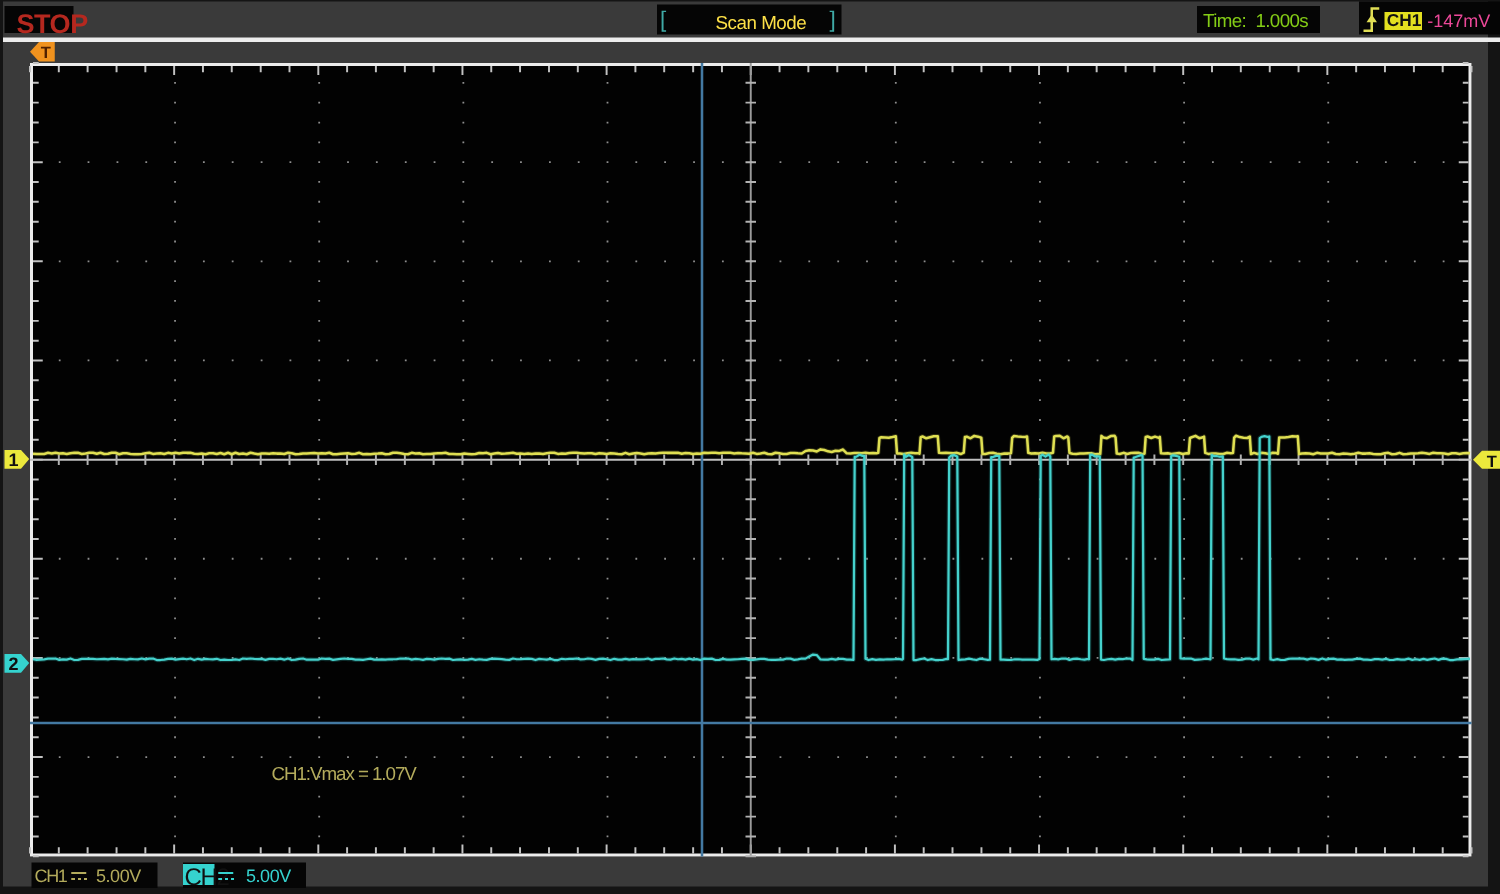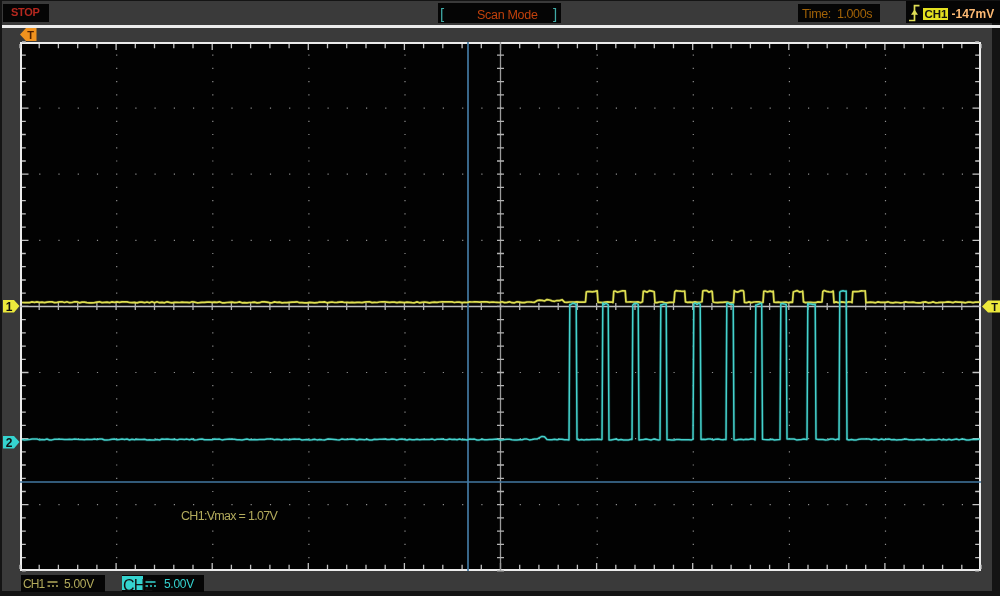--- a/index.html
+++ b/index.html
@@ -5,38 +5,38 @@
   html,body { width:1000px; height:596px; background:#141414; overflow:hidden;
     font-family:"Liberation Sans", sans-serif; }
   .bezel { position:absolute; left:2px; top:1px; width:990px; height:590px; background:#3a3a3a; }
   .abs { position:absolute; }
   .blk { position:absolute; background:#050505; }
 </style></head>
 <body>
 <div class="bezel"></div>
 
 <div class="blk" style="left:3px;top:4px;width:46px;height:18px;"></div>
-<div class="abs" style="left:11px;top:5.5px;font-size:11px;font-weight:bold;color:#b5281f;letter-spacing:-0.3px;">STOP</div>
+<div class="abs" style="left:11px;top:5.5px;font-size:18px;font-weight:bold;color:#b5281f;letter-spacing:-0.3px;">STOP</div>
 
 <div class="blk" style="left:438px;top:3px;width:123px;height:20px;"></div>
 <div class="abs" style="left:440px;top:5px;font-size:15px;color:#3fa9a5;">[</div>
 <div class="abs" style="left:553px;top:5px;font-size:15px;color:#3fa9a5;">]</div>
-<div class="abs" style="left:477px;top:7.5px;font-size:12.5px;letter-spacing:-0.3px;color:#c2410c;">Scan Mode</div>
+<div class="abs" style="left:477px;top:7.5px;font-size:12.5px;letter-spacing:-0.3px;color:#fde047;">Scan Mode</div>
 
 <div class="blk" style="left:798px;top:4px;width:82px;height:18px;"></div>
-<div class="abs" style="left:802px;top:6.5px;font-size:12.5px;letter-spacing:-0.4px;color:#a16207;">Time:&nbsp; 1.000s</div>
+<div class="abs" style="left:802px;top:6.5px;font-size:12.5px;letter-spacing:-0.4px;color:#84cc16;">Time:&nbsp; 1.000s</div>
 
 <div class="blk" style="left:906px;top:1px;width:94px;height:22px;"></div>
 <svg class="abs" style="left:906px;top:1px;" width="20" height="22" viewBox="0 0 20 22">
   <path d="M3 19.5 H8.5 V4.7 H13.5" stroke="#e0de55" stroke-width="1.7" fill="none"></path>
   <polygon points="8.5,8.6 5.0,13.8 12.0,13.8" fill="#e0de55"></polygon>
 </svg>
 <div class="abs" style="left:923px;top:7.5px;width:24.5px;height:12.5px;background:#e3e020;"></div>
 <div class="abs" style="left:924.5px;top:7.5px;font-size:11.5px;font-weight:bold;color:#111;">CH1</div>
-<div class="abs" style="left:951.5px;top:6.5px;font-size:12px;color:#fdba74;font-weight:bold;">-147mV</div>
+<div class="abs" style="left:951.5px;top:6.5px;font-size:12px;color:#ec4899;">-147mV</div>
 
 <div class="abs" style="left:2px;top:25px;width:998px;height:2.5px;background:#ececec;"></div>
 
 <div class="abs" style="left:20px;top:42px;width:961px;height:529px;background:#020202;border:2px solid #ececec;"></div>
 <svg class="abs" style="left:0;top:0;" width="1000" height="596" viewBox="0 0 1000 596">
 <path d="M116.1 55.2h1.2 M116.1 68.4h1.2 M116.1 81.7h1.2 M116.1 94.9h1.2 M116.1 108.1h1.2 M116.1 121.3h1.2 M116.1 134.5h1.2 M116.1 147.8h1.2 M116.1 161.0h1.2 M116.1 174.2h1.2 M116.1 187.4h1.2 M116.1 200.6h1.2 M116.1 213.9h1.2 M116.1 227.1h1.2 M116.1 240.3h1.2 M116.1 253.5h1.2 M116.1 266.7h1.2 M116.1 280.0h1.2 M116.1 293.2h1.2 M116.1 306.4h1.2 M116.1 319.6h1.2 M116.1 332.8h1.2 M116.1 346.1h1.2 M116.1 359.3h1.2 M116.1 372.5h1.2 M116.1 385.7h1.2 M116.1 398.9h1.2 M116.1 412.2h1.2 M116.1 425.4h1.2 M116.1 438.6h1.2 M116.1 451.8h1.2 M116.1 465.0h1.2 M116.1 478.3h1.2 M116.1 491.5h1.2 M116.1 504.7h1.2 M116.1 517.9h1.2 M116.1 531.1h1.2 M116.1 544.4h1.2 M116.1 557.6h1.2 M212.2 55.2h1.2 M212.2 68.4h1.2 M212.2 81.7h1.2 M212.2 94.9h1.2 M212.2 108.1h1.2 M212.2 121.3h1.2 M212.2 134.5h1.2 M212.2 147.8h1.2 M212.2 161.0h1.2 M212.2 174.2h1.2 M212.2 187.4h1.2 M212.2 200.6h1.2 M212.2 213.9h1.2 M212.2 227.1h1.2 M212.2 240.3h1.2 M212.2 253.5h1.2 M212.2 266.7h1.2 M212.2 280.0h1.2 M212.2 293.2h1.2 M212.2 306.4h1.2 M212.2 319.6h1.2 M212.2 332.8h1.2 M212.2 346.1h1.2 M212.2 359.3h1.2 M212.2 372.5h1.2 M212.2 385.7h1.2 M212.2 398.9h1.2 M212.2 412.2h1.2 M212.2 425.4h1.2 M212.2 438.6h1.2 M212.2 451.8h1.2 M212.2 465.0h1.2 M212.2 478.3h1.2 M212.2 491.5h1.2 M212.2 504.7h1.2 M212.2 517.9h1.2 M212.2 531.1h1.2 M212.2 544.4h1.2 M212.2 557.6h1.2 M308.3 55.2h1.2 M308.3 68.4h1.2 M308.3 81.7h1.2 M308.3 94.9h1.2 M308.3 108.1h1.2 M308.3 121.3h1.2 M308.3 134.5h1.2 M308.3 147.8h1.2 M308.3 161.0h1.2 M308.3 174.2h1.2 M308.3 187.4h1.2 M308.3 200.6h1.2 M308.3 213.9h1.2 M308.3 227.1h1.2 M308.3 240.3h1.2 M308.3 253.5h1.2 M308.3 266.7h1.2 M308.3 280.0h1.2 M308.3 293.2h1.2 M308.3 306.4h1.2 M308.3 319.6h1.2 M308.3 332.8h1.2 M308.3 346.1h1.2 M308.3 359.3h1.2 M308.3 372.5h1.2 M308.3 385.7h1.2 M308.3 398.9h1.2 M308.3 412.2h1.2 M308.3 425.4h1.2 M308.3 438.6h1.2 M308.3 451.8h1.2 M308.3 465.0h1.2 M308.3 478.3h1.2 M308.3 491.5h1.2 M308.3 504.7h1.2 M308.3 517.9h1.2 M308.3 531.1h1.2 M308.3 544.4h1.2 M308.3 557.6h1.2 M404.4 55.2h1.2 M404.4 68.4h1.2 M404.4 81.7h1.2 M404.4 94.9h1.2 M404.4 108.1h1.2 M404.4 121.3h1.2 M404.4 134.5h1.2 M404.4 147.8h1.2 M404.4 161.0h1.2 M404.4 174.2h1.2 M404.4 187.4h1.2 M404.4 200.6h1.2 M404.4 213.9h1.2 M404.4 227.1h1.2 M404.4 240.3h1.2 M404.4 253.5h1.2 M404.4 266.7h1.2 M404.4 280.0h1.2 M404.4 293.2h1.2 M404.4 306.4h1.2 M404.4 319.6h1.2 M404.4 332.8h1.2 M404.4 346.1h1.2 M404.4 359.3h1.2 M404.4 372.5h1.2 M404.4 385.7h1.2 M404.4 398.9h1.2 M404.4 412.2h1.2 M404.4 425.4h1.2 M404.4 438.6h1.2 M404.4 451.8h1.2 M404.4 465.0h1.2 M404.4 478.3h1.2 M404.4 491.5h1.2 M404.4 504.7h1.2 M404.4 517.9h1.2 M404.4 531.1h1.2 M404.4 544.4h1.2 M404.4 557.6h1.2 M596.6 55.2h1.2 M596.6 68.4h1.2 M596.6 81.7h1.2 M596.6 94.9h1.2 M596.6 108.1h1.2 M596.6 121.3h1.2 M596.6 134.5h1.2 M596.6 147.8h1.2 M596.6 161.0h1.2 M596.6 174.2h1.2 M596.6 187.4h1.2 M596.6 200.6h1.2 M596.6 213.9h1.2 M596.6 227.1h1.2 M596.6 240.3h1.2 M596.6 253.5h1.2 M596.6 266.7h1.2 M596.6 280.0h1.2 M596.6 293.2h1.2 M596.6 306.4h1.2 M596.6 319.6h1.2 M596.6 332.8h1.2 M596.6 346.1h1.2 M596.6 359.3h1.2 M596.6 372.5h1.2 M596.6 385.7h1.2 M596.6 398.9h1.2 M596.6 412.2h1.2 M596.6 425.4h1.2 M596.6 438.6h1.2 M596.6 451.8h1.2 M596.6 465.0h1.2 M596.6 478.3h1.2 M596.6 491.5h1.2 M596.6 504.7h1.2 M596.6 517.9h1.2 M596.6 531.1h1.2 M596.6 544.4h1.2 M596.6 557.6h1.2 M692.7 55.2h1.2 M692.7 68.4h1.2 M692.7 81.7h1.2 M692.7 94.9h1.2 M692.7 108.1h1.2 M692.7 121.3h1.2 M692.7 134.5h1.2 M692.7 147.8h1.2 M692.7 161.0h1.2 M692.7 174.2h1.2 M692.7 187.4h1.2 M692.7 200.6h1.2 M692.7 213.9h1.2 M692.7 227.1h1.2 M692.7 240.3h1.2 M692.7 253.5h1.2 M692.7 266.7h1.2 M692.7 280.0h1.2 M692.7 293.2h1.2 M692.7 306.4h1.2 M692.7 319.6h1.2 M692.7 332.8h1.2 M692.7 346.1h1.2 M692.7 359.3h1.2 M692.7 372.5h1.2 M692.7 385.7h1.2 M692.7 398.9h1.2 M692.7 412.2h1.2 M692.7 425.4h1.2 M692.7 438.6h1.2 M692.7 451.8h1.2 M692.7 465.0h1.2 M692.7 478.3h1.2 M692.7 491.5h1.2 M692.7 504.7h1.2 M692.7 517.9h1.2 M692.7 531.1h1.2 M692.7 544.4h1.2 M692.7 557.6h1.2 M788.8 55.2h1.2 M788.8 68.4h1.2 M788.8 81.7h1.2 M788.8 94.9h1.2 M788.8 108.1h1.2 M788.8 121.3h1.2 M788.8 134.5h1.2 M788.8 147.8h1.2 M788.8 161.0h1.2 M788.8 174.2h1.2 M788.8 187.4h1.2 M788.8 200.6h1.2 M788.8 213.9h1.2 M788.8 227.1h1.2 M788.8 240.3h1.2 M788.8 253.5h1.2 M788.8 266.7h1.2 M788.8 280.0h1.2 M788.8 293.2h1.2 M788.8 306.4h1.2 M788.8 319.6h1.2 M788.8 332.8h1.2 M788.8 346.1h1.2 M788.8 359.3h1.2 M788.8 372.5h1.2 M788.8 385.7h1.2 M788.8 398.9h1.2 M788.8 412.2h1.2 M788.8 425.4h1.2 M788.8 438.6h1.2 M788.8 451.8h1.2 M788.8 465.0h1.2 M788.8 478.3h1.2 M788.8 491.5h1.2 M788.8 504.7h1.2 M788.8 517.9h1.2 M788.8 531.1h1.2 M788.8 544.4h1.2 M788.8 557.6h1.2 M884.9 55.2h1.2 M884.9 68.4h1.2 M884.9 81.7h1.2 M884.9 94.9h1.2 M884.9 108.1h1.2 M884.9 121.3h1.2 M884.9 134.5h1.2 M884.9 147.8h1.2 M884.9 161.0h1.2 M884.9 174.2h1.2 M884.9 187.4h1.2 M884.9 200.6h1.2 M884.9 213.9h1.2 M884.9 227.1h1.2 M884.9 240.3h1.2 M884.9 253.5h1.2 M884.9 266.7h1.2 M884.9 280.0h1.2 M884.9 293.2h1.2 M884.9 306.4h1.2 M884.9 319.6h1.2 M884.9 332.8h1.2 M884.9 346.1h1.2 M884.9 359.3h1.2 M884.9 372.5h1.2 M884.9 385.7h1.2 M884.9 398.9h1.2 M884.9 412.2h1.2 M884.9 425.4h1.2 M884.9 438.6h1.2 M884.9 451.8h1.2 M884.9 465.0h1.2 M884.9 478.3h1.2 M884.9 491.5h1.2 M884.9 504.7h1.2 M884.9 517.9h1.2 M884.9 531.1h1.2 M884.9 544.4h1.2 M884.9 557.6h1.2 M39.2 108.1h1.2 M58.4 108.1h1.2 M77.7 108.1h1.2 M96.9 108.1h1.2 M116.1 108.1h1.2 M135.3 108.1h1.2 M154.5 108.1h1.2 M173.8 108.1h1.2 M193.0 108.1h1.2 M212.2 108.1h1.2 M231.4 108.1h1.2 M250.6 108.1h1.2 M269.9 108.1h1.2 M289.1 108.1h1.2 M308.3 108.1h1.2 M327.5 108.1h1.2 M346.7 108.1h1.2 M366.0 108.1h1.2 M385.2 108.1h1.2 M404.4 108.1h1.2 M423.6 108.1h1.2 M442.8 108.1h1.2 M462.1 108.1h1.2 M481.3 108.1h1.2 M500.5 108.1h1.2 M519.7 108.1h1.2 M538.9 108.1h1.2 M558.2 108.1h1.2 M577.4 108.1h1.2 M596.6 108.1h1.2 M615.8 108.1h1.2 M635.0 108.1h1.2 M654.3 108.1h1.2 M673.5 108.1h1.2 M692.7 108.1h1.2 M711.9 108.1h1.2 M731.1 108.1h1.2 M750.4 108.1h1.2 M769.6 108.1h1.2 M788.8 108.1h1.2 M808.0 108.1h1.2 M827.2 108.1h1.2 M846.5 108.1h1.2 M865.7 108.1h1.2 M884.9 108.1h1.2 M904.1 108.1h1.2 M923.3 108.1h1.2 M942.6 108.1h1.2 M961.8 108.1h1.2 M39.2 174.2h1.2 M58.4 174.2h1.2 M77.7 174.2h1.2 M96.9 174.2h1.2 M116.1 174.2h1.2 M135.3 174.2h1.2 M154.5 174.2h1.2 M173.8 174.2h1.2 M193.0 174.2h1.2 M212.2 174.2h1.2 M231.4 174.2h1.2 M250.6 174.2h1.2 M269.9 174.2h1.2 M289.1 174.2h1.2 M308.3 174.2h1.2 M327.5 174.2h1.2 M346.7 174.2h1.2 M366.0 174.2h1.2 M385.2 174.2h1.2 M404.4 174.2h1.2 M423.6 174.2h1.2 M442.8 174.2h1.2 M462.1 174.2h1.2 M481.3 174.2h1.2 M500.5 174.2h1.2 M519.7 174.2h1.2 M538.9 174.2h1.2 M558.2 174.2h1.2 M577.4 174.2h1.2 M596.6 174.2h1.2 M615.8 174.2h1.2 M635.0 174.2h1.2 M654.3 174.2h1.2 M673.5 174.2h1.2 M692.7 174.2h1.2 M711.9 174.2h1.2 M731.1 174.2h1.2 M750.4 174.2h1.2 M769.6 174.2h1.2 M788.8 174.2h1.2 M808.0 174.2h1.2 M827.2 174.2h1.2 M846.5 174.2h1.2 M865.7 174.2h1.2 M884.9 174.2h1.2 M904.1 174.2h1.2 M923.3 174.2h1.2 M942.6 174.2h1.2 M961.8 174.2h1.2 M39.2 240.3h1.2 M58.4 240.3h1.2 M77.7 240.3h1.2 M96.9 240.3h1.2 M116.1 240.3h1.2 M135.3 240.3h1.2 M154.5 240.3h1.2 M173.8 240.3h1.2 M193.0 240.3h1.2 M212.2 240.3h1.2 M231.4 240.3h1.2 M250.6 240.3h1.2 M269.9 240.3h1.2 M289.1 240.3h1.2 M308.3 240.3h1.2 M327.5 240.3h1.2 M346.7 240.3h1.2 M366.0 240.3h1.2 M385.2 240.3h1.2 M404.4 240.3h1.2 M423.6 240.3h1.2 M442.8 240.3h1.2 M462.1 240.3h1.2 M481.3 240.3h1.2 M500.5 240.3h1.2 M519.7 240.3h1.2 M538.9 240.3h1.2 M558.2 240.3h1.2 M577.4 240.3h1.2 M596.6 240.3h1.2 M615.8 240.3h1.2 M635.0 240.3h1.2 M654.3 240.3h1.2 M673.5 240.3h1.2 M692.7 240.3h1.2 M711.9 240.3h1.2 M731.1 240.3h1.2 M750.4 240.3h1.2 M769.6 240.3h1.2 M788.8 240.3h1.2 M808.0 240.3h1.2 M827.2 240.3h1.2 M846.5 240.3h1.2 M865.7 240.3h1.2 M884.9 240.3h1.2 M904.1 240.3h1.2 M923.3 240.3h1.2 M942.6 240.3h1.2 M961.8 240.3h1.2 M39.2 372.5h1.2 M58.4 372.5h1.2 M77.7 372.5h1.2 M96.9 372.5h1.2 M116.1 372.5h1.2 M135.3 372.5h1.2 M154.5 372.5h1.2 M173.8 372.5h1.2 M193.0 372.5h1.2 M212.2 372.5h1.2 M231.4 372.5h1.2 M250.6 372.5h1.2 M269.9 372.5h1.2 M289.1 372.5h1.2 M308.3 372.5h1.2 M327.5 372.5h1.2 M346.7 372.5h1.2 M366.0 372.5h1.2 M385.2 372.5h1.2 M404.4 372.5h1.2 M423.6 372.5h1.2 M442.8 372.5h1.2 M462.1 372.5h1.2 M481.3 372.5h1.2 M500.5 372.5h1.2 M519.7 372.5h1.2 M538.9 372.5h1.2 M558.2 372.5h1.2 M577.4 372.5h1.2 M596.6 372.5h1.2 M615.8 372.5h1.2 M635.0 372.5h1.2 M654.3 372.5h1.2 M673.5 372.5h1.2 M692.7 372.5h1.2 M711.9 372.5h1.2 M731.1 372.5h1.2 M750.4 372.5h1.2 M769.6 372.5h1.2 M788.8 372.5h1.2 M808.0 372.5h1.2 M827.2 372.5h1.2 M846.5 372.5h1.2 M865.7 372.5h1.2 M884.9 372.5h1.2 M904.1 372.5h1.2 M923.3 372.5h1.2 M942.6 372.5h1.2 M961.8 372.5h1.2 M39.2 438.6h1.2 M58.4 438.6h1.2 M77.7 438.6h1.2 M96.9 438.6h1.2 M116.1 438.6h1.2 M135.3 438.6h1.2 M154.5 438.6h1.2 M173.8 438.6h1.2 M193.0 438.6h1.2 M212.2 438.6h1.2 M231.4 438.6h1.2 M250.6 438.6h1.2 M269.9 438.6h1.2 M289.1 438.6h1.2 M308.3 438.6h1.2 M327.5 438.6h1.2 M346.7 438.6h1.2 M366.0 438.6h1.2 M385.2 438.6h1.2 M404.4 438.6h1.2 M423.6 438.6h1.2 M442.8 438.6h1.2 M462.1 438.6h1.2 M481.3 438.6h1.2 M500.5 438.6h1.2 M519.7 438.6h1.2 M538.9 438.6h1.2 M558.2 438.6h1.2 M577.4 438.6h1.2 M596.6 438.6h1.2 M615.8 438.6h1.2 M635.0 438.6h1.2 M654.3 438.6h1.2 M673.5 438.6h1.2 M692.7 438.6h1.2 M711.9 438.6h1.2 M731.1 438.6h1.2 M750.4 438.6h1.2 M769.6 438.6h1.2 M788.8 438.6h1.2 M808.0 438.6h1.2 M827.2 438.6h1.2 M846.5 438.6h1.2 M865.7 438.6h1.2 M884.9 438.6h1.2 M904.1 438.6h1.2 M923.3 438.6h1.2 M942.6 438.6h1.2 M961.8 438.6h1.2 M39.2 504.7h1.2 M58.4 504.7h1.2 M77.7 504.7h1.2 M96.9 504.7h1.2 M116.1 504.7h1.2 M135.3 504.7h1.2 M154.5 504.7h1.2 M173.8 504.7h1.2 M193.0 504.7h1.2 M212.2 504.7h1.2 M231.4 504.7h1.2 M250.6 504.7h1.2 M269.9 504.7h1.2 M289.1 504.7h1.2 M308.3 504.7h1.2 M327.5 504.7h1.2 M346.7 504.7h1.2 M366.0 504.7h1.2 M385.2 504.7h1.2 M404.4 504.7h1.2 M423.6 504.7h1.2 M442.8 504.7h1.2 M462.1 504.7h1.2 M481.3 504.7h1.2 M500.5 504.7h1.2 M519.7 504.7h1.2 M538.9 504.7h1.2 M558.2 504.7h1.2 M577.4 504.7h1.2 M596.6 504.7h1.2 M615.8 504.7h1.2 M635.0 504.7h1.2 M654.3 504.7h1.2 M673.5 504.7h1.2 M692.7 504.7h1.2 M711.9 504.7h1.2 M731.1 504.7h1.2 M750.4 504.7h1.2 M769.6 504.7h1.2 M788.8 504.7h1.2 M808.0 504.7h1.2 M827.2 504.7h1.2 M846.5 504.7h1.2 M865.7 504.7h1.2 M884.9 504.7h1.2 M904.1 504.7h1.2 M923.3 504.7h1.2 M942.6 504.7h1.2 M961.8 504.7h1.2" stroke="#8d8d8d" stroke-width="1.2" fill="none"></path>
 <path d="M20.0 44v4.2 M20.0 569v-4.2 M39.2 44v4.2 M39.2 569v-4.2 M58.4 44v4.2 M58.4 569v-4.2 M77.7 44v4.2 M77.7 569v-4.2 M96.9 44v4.2 M96.9 569v-4.2 M116.1 44v6 M116.1 569v-6 M135.3 44v4.2 M135.3 569v-4.2 M154.5 44v4.2 M154.5 569v-4.2 M173.8 44v4.2 M173.8 569v-4.2 M193.0 44v4.2 M193.0 569v-4.2 M212.2 44v6 M212.2 569v-6 M231.4 44v4.2 M231.4 569v-4.2 M250.6 44v4.2 M250.6 569v-4.2 M269.9 44v4.2 M269.9 569v-4.2 M289.1 44v4.2 M289.1 569v-4.2 M308.3 44v6 M308.3 569v-6 M327.5 44v4.2 M327.5 569v-4.2 M346.7 44v4.2 M346.7 569v-4.2 M366.0 44v4.2 M366.0 569v-4.2 M385.2 44v4.2 M385.2 569v-4.2 M404.4 44v6 M404.4 569v-6 M423.6 44v4.2 M423.6 569v-4.2 M442.8 44v4.2 M442.8 569v-4.2 M462.1 44v4.2 M462.1 569v-4.2 M481.3 44v4.2 M481.3 569v-4.2 M500.5 44v6 M500.5 569v-6 M519.7 44v4.2 M519.7 569v-4.2 M538.9 44v4.2 M538.9 569v-4.2 M558.2 44v4.2 M558.2 569v-4.2 M577.4 44v4.2 M577.4 569v-4.2 M596.6 44v6 M596.6 569v-6 M615.8 44v4.2 M615.8 569v-4.2 M635.0 44v4.2 M635.0 569v-4.2 M654.3 44v4.2 M654.3 569v-4.2 M673.5 44v4.2 M673.5 569v-4.2 M692.7 44v6 M692.7 569v-6 M711.9 44v4.2 M711.9 569v-4.2 M731.1 44v4.2 M731.1 569v-4.2 M750.4 44v4.2 M750.4 569v-4.2 M769.6 44v4.2 M769.6 569v-4.2 M788.8 44v6 M788.8 569v-6 M808.0 44v4.2 M808.0 569v-4.2 M827.2 44v4.2 M827.2 569v-4.2 M846.5 44v4.2 M846.5 569v-4.2 M865.7 44v4.2 M865.7 569v-4.2 M884.9 44v6 M884.9 569v-6 M904.1 44v4.2 M904.1 569v-4.2 M923.3 44v4.2 M923.3 569v-4.2 M942.6 44v4.2 M942.6 569v-4.2 M961.8 44v4.2 M961.8 569v-4.2 M981.0 44v4.2 M981.0 569v-4.2 M22 42.0h3.8 M979 42.0h-3.8 M22 55.2h3.8 M979 55.2h-3.8 M22 68.4h3.8 M979 68.4h-3.8 M22 81.7h3.8 M979 81.7h-3.8 M22 94.9h3.8 M979 94.9h-3.8 M22 108.1h6.5 M979 108.1h-6.5 M22 121.3h3.8 M979 121.3h-3.8 M22 134.5h3.8 M979 134.5h-3.8 M22 147.8h3.8 M979 147.8h-3.8 M22 161.0h3.8 M979 161.0h-3.8 M22 174.2h6.5 M979 174.2h-6.5 M22 187.4h3.8 M979 187.4h-3.8 M22 200.6h3.8 M979 200.6h-3.8 M22 213.9h3.8 M979 213.9h-3.8 M22 227.1h3.8 M979 227.1h-3.8 M22 240.3h6.5 M979 240.3h-6.5 M22 253.5h3.8 M979 253.5h-3.8 M22 266.7h3.8 M979 266.7h-3.8 M22 280.0h3.8 M979 280.0h-3.8 M22 293.2h3.8 M979 293.2h-3.8 M22 306.4h6.5 M979 306.4h-6.5 M22 319.6h3.8 M979 319.6h-3.8 M22 332.8h3.8 M979 332.8h-3.8 M22 346.1h3.8 M979 346.1h-3.8 M22 359.3h3.8 M979 359.3h-3.8 M22 372.5h6.5 M979 372.5h-6.5 M22 385.7h3.8 M979 385.7h-3.8 M22 398.9h3.8 M979 398.9h-3.8 M22 412.2h3.8 M979 412.2h-3.8 M22 425.4h3.8 M979 425.4h-3.8 M22 438.6h6.5 M979 438.6h-6.5 M22 451.8h3.8 M979 451.8h-3.8 M22 465.0h3.8 M979 465.0h-3.8 M22 478.3h3.8 M979 478.3h-3.8 M22 491.5h3.8 M979 491.5h-3.8 M22 504.7h6.5 M979 504.7h-6.5 M22 517.9h3.8 M979 517.9h-3.8 M22 531.1h3.8 M979 531.1h-3.8 M22 544.4h3.8 M979 544.4h-3.8 M22 557.6h3.8 M979 557.6h-3.8 M22 570.8h3.8 M979 570.8h-3.8" stroke="#c2c2c2" stroke-width="1.3" fill="none"></path>
 <path d="M500.5 42 V571" stroke="#9a9a9a" stroke-width="1.3"></path>
 <path d="M20 306.5 H981" stroke="#c0c0c0" stroke-width="1.3"></path>
 <path d="M497.0 55.2h7 M497.0 68.4h7 M497.0 81.7h7 M497.0 94.9h7 M497.0 108.1h7 M497.0 121.3h7 M497.0 134.5h7 M497.0 147.8h7 M497.0 161.0h7 M497.0 174.2h7 M497.0 187.4h7 M497.0 200.6h7 M497.0 213.9h7 M497.0 227.1h7 M497.0 240.3h7 M497.0 253.5h7 M497.0 266.7h7 M497.0 280.0h7 M497.0 293.2h7 M497.0 306.4h7 M497.0 319.6h7 M497.0 332.8h7 M497.0 346.1h7 M497.0 359.3h7 M497.0 372.5h7 M497.0 385.7h7 M497.0 398.9h7 M497.0 412.2h7 M497.0 425.4h7 M497.0 438.6h7 M497.0 451.8h7 M497.0 465.0h7 M497.0 478.3h7 M497.0 491.5h7 M497.0 504.7h7 M497.0 517.9h7 M497.0 531.1h7 M497.0 544.4h7 M497.0 557.6h7 M497.0 570.8h7 M39.2 303.0v7 M58.4 303.0v7 M77.7 303.0v7 M96.9 303.0v7 M116.1 303.0v7 M135.3 303.0v7 M154.5 303.0v7 M173.8 303.0v7 M193.0 303.0v7 M212.2 303.0v7 M231.4 303.0v7 M250.6 303.0v7 M269.9 303.0v7 M289.1 303.0v7 M308.3 303.0v7 M327.5 303.0v7 M346.7 303.0v7 M366.0 303.0v7 M385.2 303.0v7 M404.4 303.0v7 M423.6 303.0v7 M442.8 303.0v7 M462.1 303.0v7 M481.3 303.0v7 M500.5 303.0v7 M519.7 303.0v7 M538.9 303.0v7 M558.2 303.0v7 M577.4 303.0v7 M596.6 303.0v7 M615.8 303.0v7 M635.0 303.0v7 M654.3 303.0v7 M673.5 303.0v7 M692.7 303.0v7 M711.9 303.0v7 M731.1 303.0v7 M750.4 303.0v7 M769.6 303.0v7 M788.8 303.0v7 M808.0 303.0v7 M827.2 303.0v7 M846.5 303.0v7 M865.7 303.0v7 M884.9 303.0v7 M904.1 303.0v7 M923.3 303.0v7 M942.6 303.0v7 M961.8 303.0v7" stroke="#b2b2b2" stroke-width="1.3" fill="none"></path>

